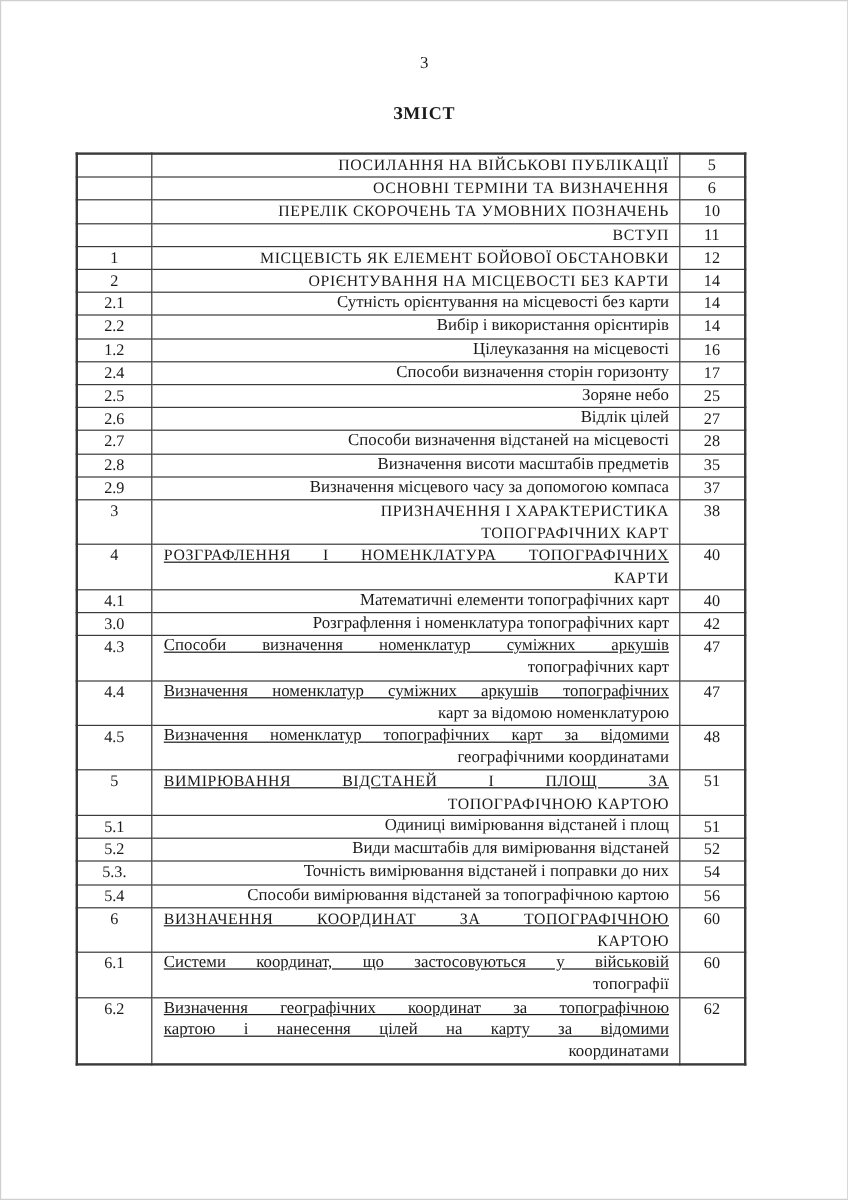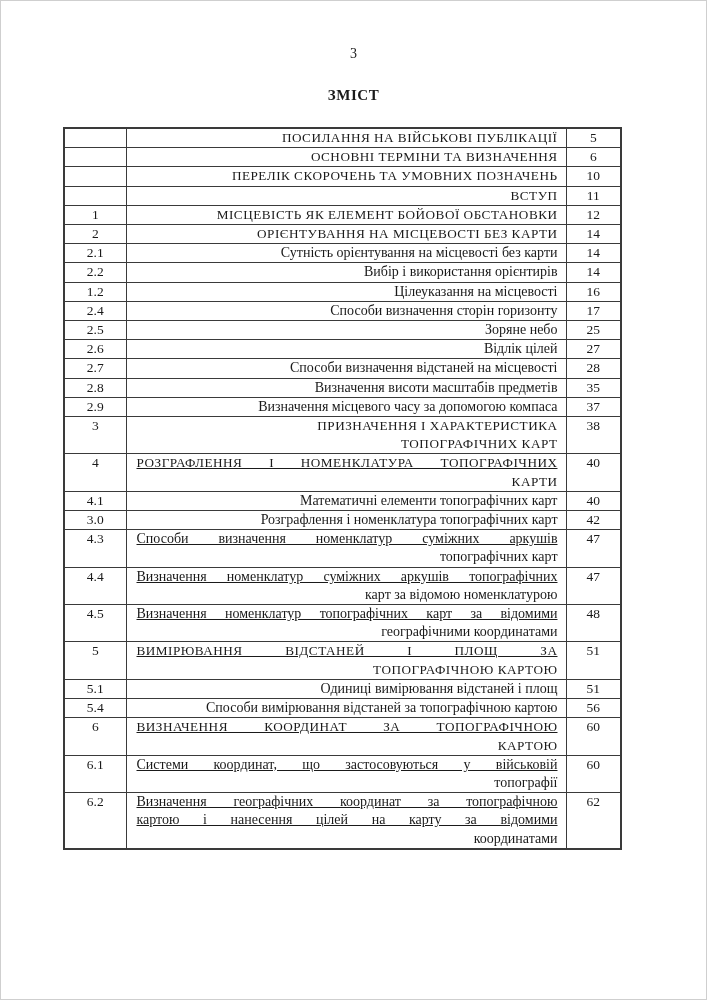--- a/index.html
+++ b/index.html
@@ -229,20 +229,34 @@
           <td class="pg">51</td>
         </tr>
         <tr>
           <td class="num">5.1</td>
           <td class="ttl">
             <div class="lline">Одиниці вимірювання відстаней і площ</div>
           </td>
           <td class="pg">51</td>
         </tr>
         <tr>
+          <td class="num">5.2</td>
+          <td class="ttl">
+            <div class="lline">Види масштабів для вимірювання відстаней</div>
+          </td>
+          <td class="pg">52</td>
+        </tr>
+        <tr>
+          <td class="num">5.3.</td>
+          <td class="ttl">
+            <div class="lline">Точність вимірювання відстаней і поправки до них</div>
+          </td>
+          <td class="pg">54</td>
+        </tr>
+        <tr>
           <td class="num">5.4</td>
           <td class="ttl">
             <div class="lline">Способи вимірювання відстаней за топографічною картою</div>
           </td>
           <td class="pg">56</td>
         </tr>
         <tr>
           <td class="num">6</td>
           <td class="ttl caps">
             <div class="jline">ВИЗНАЧЕННЯ КООРДИНАТ ЗА ТОПОГРАФІЧНОЮ</div>

